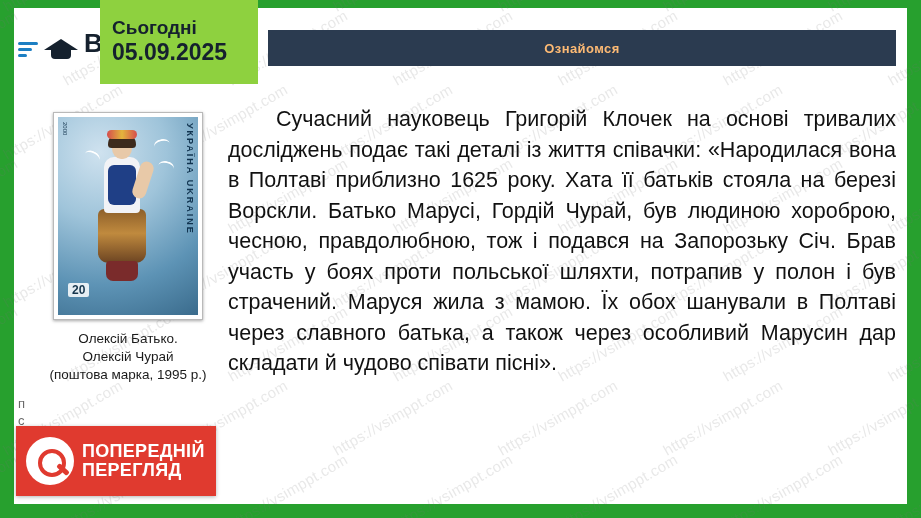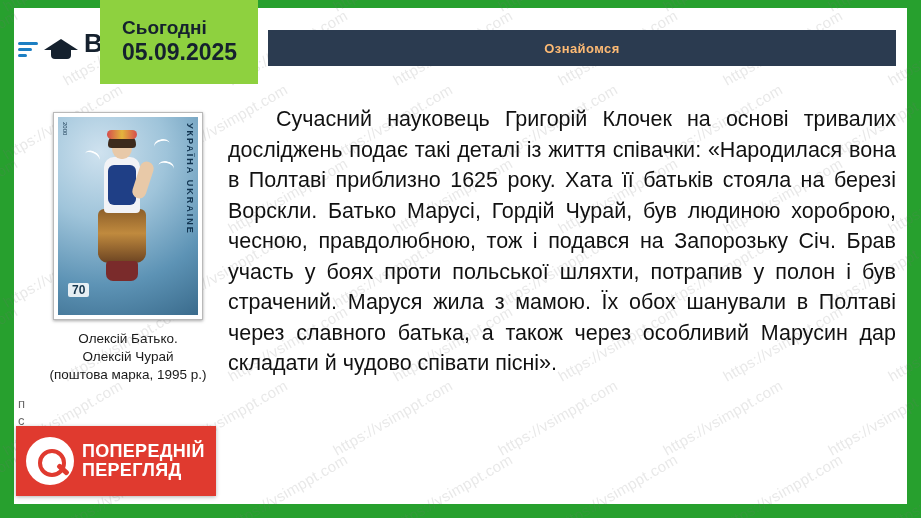--- a/index.html
+++ b/index.html
@@ -124,21 +124,21 @@
   .date-badge {
     position: absolute;
     left: 100px; top: 0;
     width: 158px; height: 84px;
     background: #8ed13f;
     z-index: 9;
     display: flex;
     flex-direction: column;
     justify-content: center;
     align-items: flex-start;
-    padding-left: 22px;
+    padding-left: 12px;
     box-sizing: border-box;
   }
   .date-badge .today {
     font-size: 19px;
     font-weight: bold;
     color: #15212e;
     line-height: 1.1;
   }
   .date-badge .date {
     font-size: 23px;
@@ -460,21 +460,21 @@
         <div class="stamp-figure">
           <div class="fig-skirt"></div>
           <div class="fig-boot"></div>
           <div class="fig-body"></div>
           <div class="fig-vest"></div>
           <div class="fig-arm"></div>
           <div class="fig-head"></div>
           <div class="fig-hair"></div>
           <div class="fig-wreath"></div>
         </div>
-        <div class="stamp-value">70</div>
+        <div class="stamp-value">20</div>
       </div>
     </div>
     <div class="stamp-caption">
       <div>Олексій Батько.</div>
       <div>Олексій Чурай</div>
       <div>(поштова марка, 1995 р.)</div>
     </div>
   </div>
 
   <div class="body-text">Сучасний науковець Григорій Клочек на основі тривалих досліджень подає такі деталі із життя співачки: «Народилася вона в Полтаві приблизно 1625 року. Хата її батьків стояла на березі Ворскли. Батько Марусі, Гордій Чурай, був людиною хороброю, чесною, правдолюбною, тож і подався на Запорозьку Січ. Брав участь у боях проти польської шляхти, потрапив у полон і був страчений. Маруся жила з мамою. Їх обох шанували в Полтаві через славного батька, а також через особливий Марусин дар складати й чудово співати пісні».</div>

